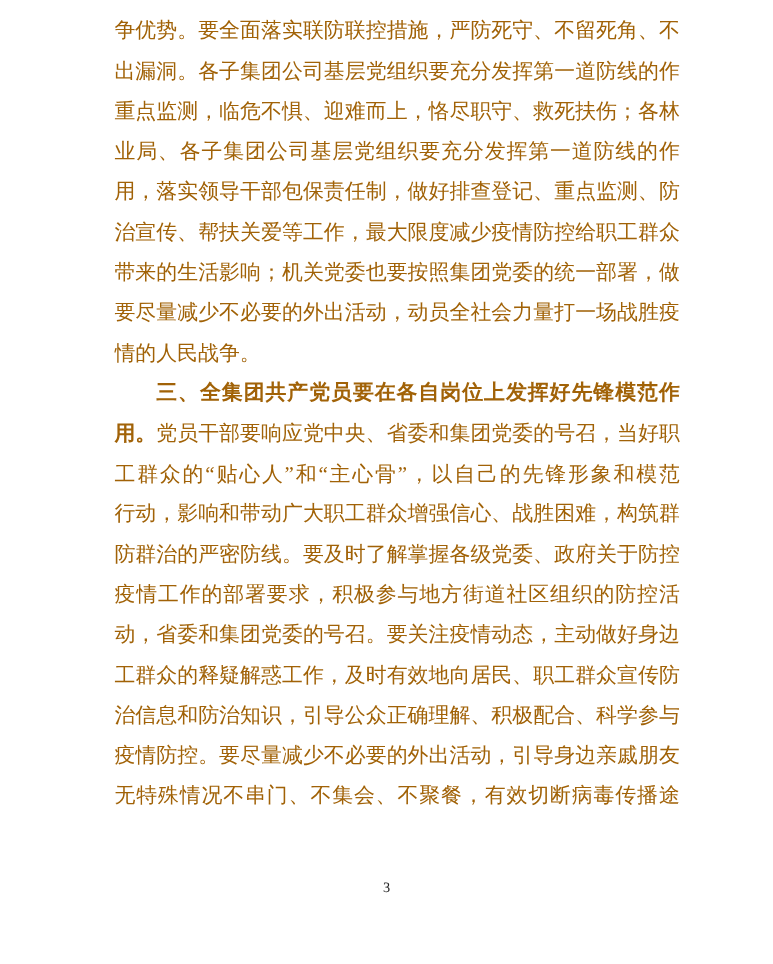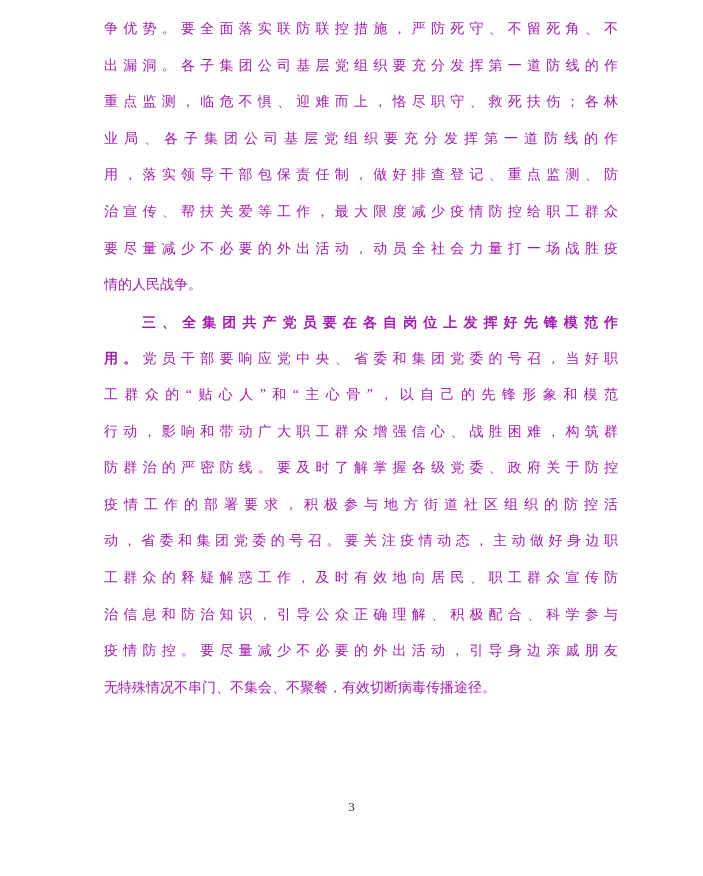--- a/index.html
+++ b/index.html
@@ -14,23 +14,23 @@
     background: #ffffff;
     overflow: hidden;
     color: #1e1e1e;
   }
   .text-block {
     position: absolute;
     left: 104px;
     top: 11px;
     width: 514px;
     font-family: "Liberation Serif", "DejaVu Serif", serif;
-    font-size: 14px;
+    font-size: 19px;
     line-height: 36.6px;
-    color: #a21caf;
+    color: #a16207;
   }
   .line {
     height: 36.6px;
     overflow: hidden;
     text-align: justify;
     text-align-last: justify;
   }
   .para-end {
     text-align-last: left;
   }
@@ -58,20 +58,21 @@
 <body>
 
 <div class="page">
   <div class="text-block">
     <div class="line">争优势。要全面落实联防联控措施，严防死守、不留死角、不</div>
     <div class="line">出漏洞。各子集团公司基层党组织要充分发挥第一道防线的作</div>
     <div class="line">重点监测，临危不惧、迎难而上，恪尽职守、救死扶伤；各林</div>
     <div class="line">业局、各子集团公司基层党组织要充分发挥第一道防线的作</div>
     <div class="line">用，落实领导干部包保责任制，做好排查登记、重点监测、防</div>
     <div class="line">治宣传、帮扶关爱等工作，最大限度减少疫情防控给职工群众</div>
+    <div class="line">带来的生活影响；机关党委也要按照集团党委的统一部署，做</div>
     <div class="line">要尽量减少不必要的外出活动，动员全社会力量打一场战胜疫</div>
     <div class="line para-end">情的人民战争。</div>
 
     <div class="line heading">三、全集团共产党员要在各自岗位上发挥好先锋模范作</div>
 
     <div class="line"><span class="bold-sans">用。</span><span>党员干部要响应党中央、省委和集团党委的号召，当好职</span></div>
 
     <div class="line">工群众的“贴心人”和“主心骨”，以自己的先锋形象和模范</div>
     <div class="line">行动，影响和带动广大职工群众增强信心、战胜困难，构筑群</div>
     <div class="line">防群治的严密防线。要及时了解掌握各级党委、政府关于防控</div>

